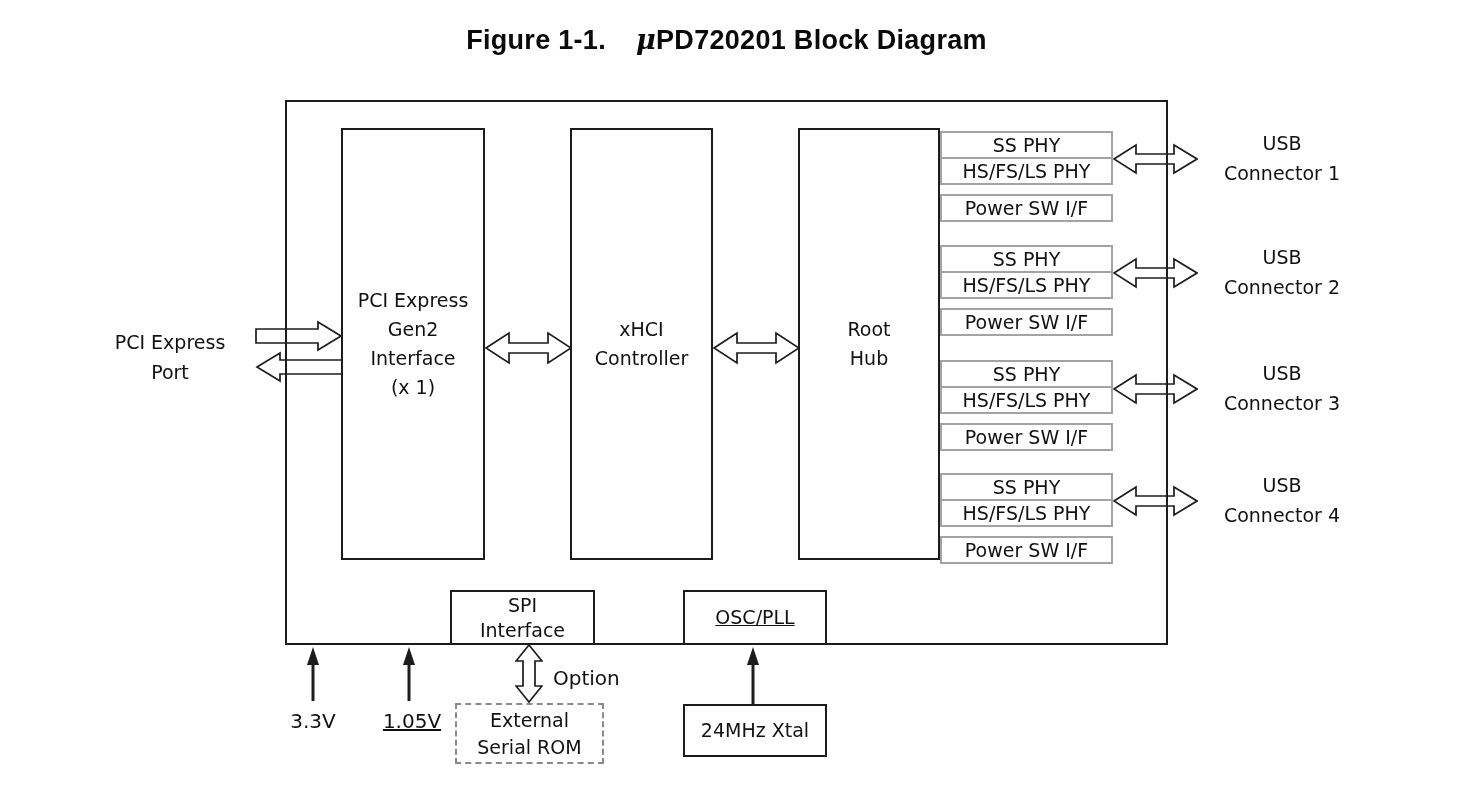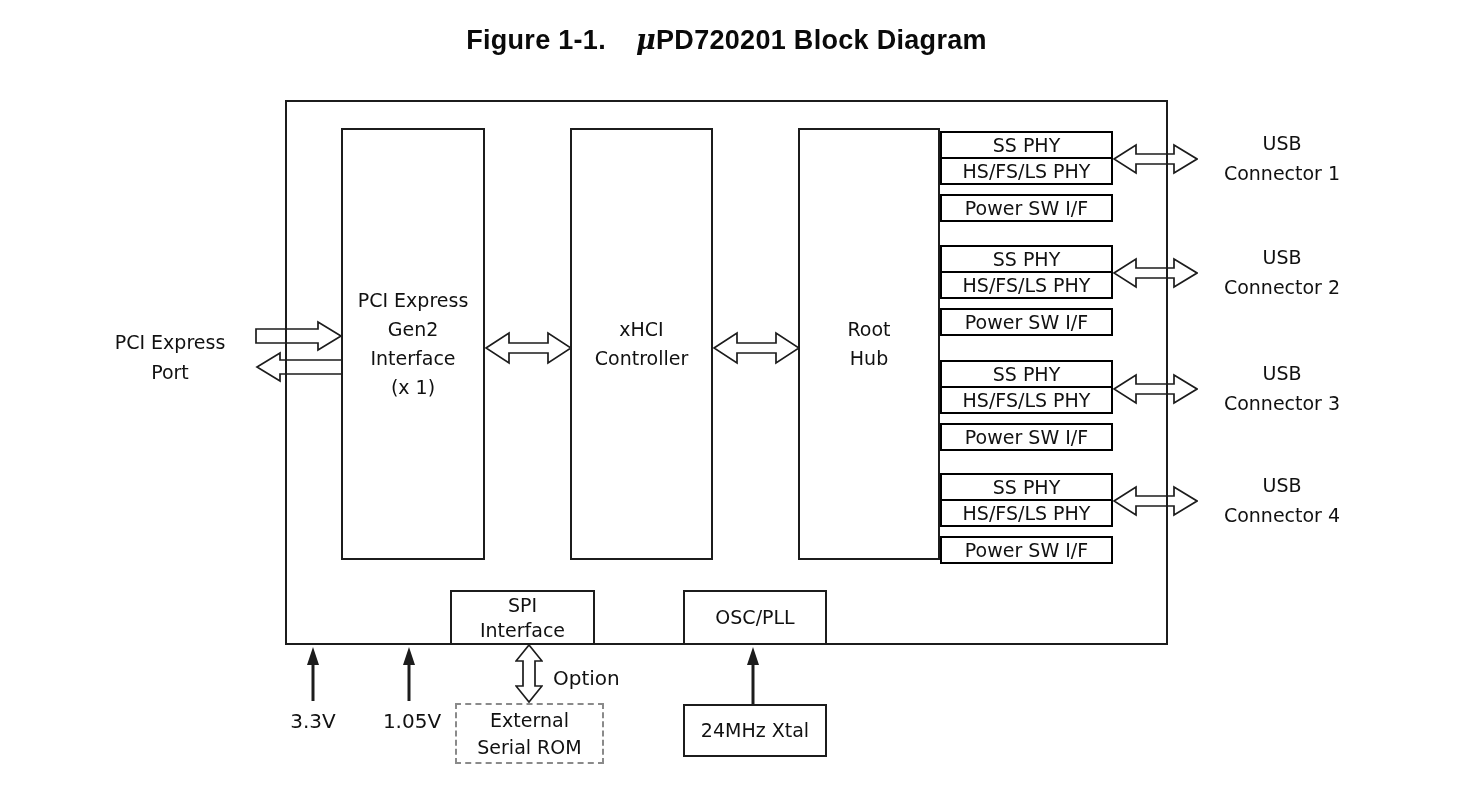--- a/index.html
+++ b/index.html
@@ -19,28 +19,28 @@
   
   .box{border:2px solid #1c1c1c;background:transparent;box-sizing:border-box;}
   .blk{display:flex;flex-direction:column;align-items:center;justify-content:center;
        font-size:19px;line-height:29px;text-align:center;}
   .outer{left:285px;top:100px;width:883px;height:545px;}
   .pcie{left:341px;top:128px;width:144px;height:432px;}
   .xhci{left:570px;top:128px;width:143px;height:432px;}
   .roothub{left:798px;top:128px;width:142px;height:432px;}
   
   .phy-group{left:940px;width:173px;}
-  .phy-row{box-sizing:border-box;border:2px solid #000000;height:28px;
+  .phy-row{box-sizing:border-box;border:2px solid #a3a3a3;height:28px;
            display:flex;align-items:center;justify-content:center;
            font-size:19px;line-height:26px;background:#ffffff;}
   .phy-row.r2{margin-top:-2px;}
   .phy-row.r3{margin-top:9px;}
   
   .spi{left:450px;top:590px;width:145px;height:55px;line-height:25px;}
-  .osc{left:683px;top:590px;width:144px;height:55px;line-height:25px;}
+  .osc{left:683px;top:590px;width:144px;height:55px;line-height:25px;text-decoration:underline;}
   .rom{left:455px;top:703px;width:145px;height:57px;line-height:27px;
        border:2px dashed #8a8a8a;}
   .xtal{left:683px;top:704px;width:144px;height:53px;line-height:25px;}
   
   .lbl{font-size:19px;line-height:30px;text-align:center;}
   .pci-port{left:95px;top:327px;width:150px;}
   .usb-lbl{left:1192px;width:180px;}
   .volt{font-size:20px;width:80px;text-align:center;top:706px;}
   .option{left:553px;top:666px;width:96px;font-size:20px;text-align:left;}
   svg{display:block;}
@@ -176,15 +176,15 @@
   <svg class="abs" style="left:402px;top:646px;" width="14" height="57">
       <line class="solid-line" x1="7" y1="55" x2="7" y2="15"></line>
       <polygon class="solid" points="7,1 1,19 13,19"></polygon>
     </svg>
   <svg class="abs" style="left:746px;top:646px;" width="14" height="59">
       <line class="solid-line" x1="7" y1="58" x2="7" y2="15"></line>
       <polygon class="solid" points="7,1 1,19 13,19"></polygon>
     </svg>
 
   <div class="abs lbl volt" style="left:273px;">3.3V</div>
-  <div class="abs lbl volt" style="left:372px;">1.05V</div>
+  <div class="abs lbl volt" style="left:372px;text-decoration:underline;">1.05V</div>
 
 </div>
 
 </body></html>

